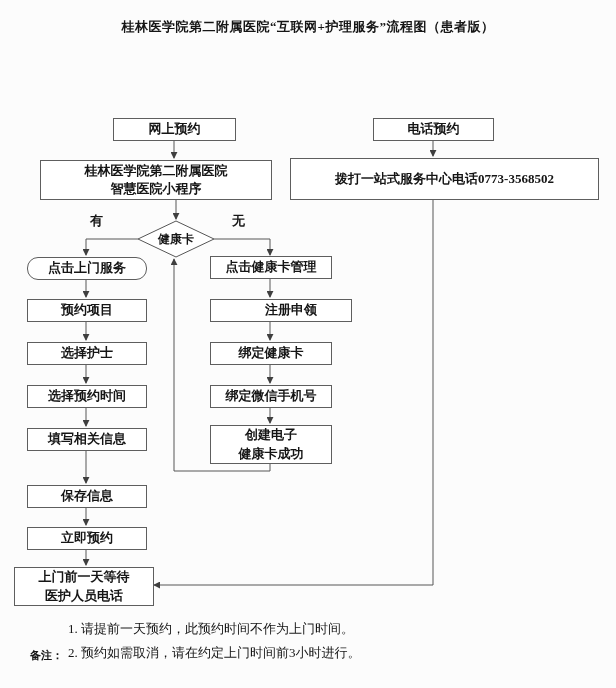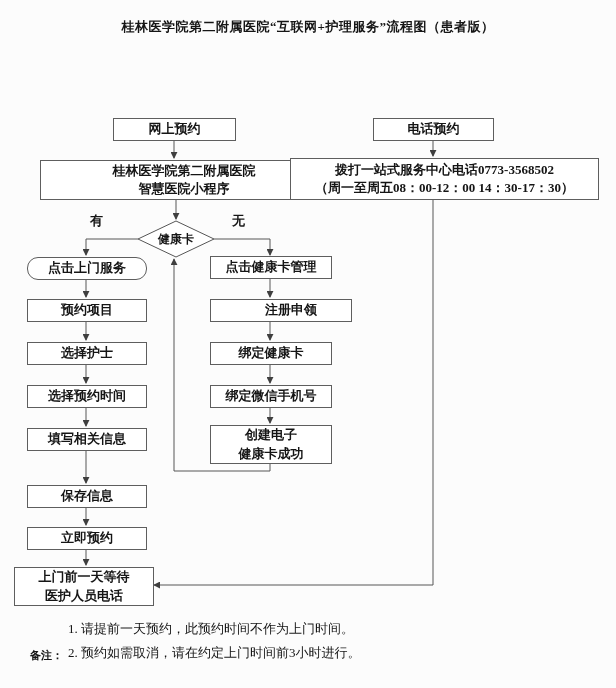--- a/index.html
+++ b/index.html
@@ -114,28 +114,27 @@
   </svg>
 
   <div class="node" style="left:113px; top:118px; width:121px; height:21px;">
     <span>网上预约</span>
   </div>
 
   <div class="node" style="left:373px; top:118px; width:119px; height:21px;">
     <span>电话预约</span>
   </div>
 
-  <div class="node" style="left:40px; top:160px; width:230px; height:38px;padding-left:28px;">
+  <div class="node" style="left:40px; top:160px; width:230px; height:38px;">
     <span>桂林医学院第二附属医院</span>
     <span>智慧医院小程序</span>
   </div>
 
   <div class="node" style="left:290px; top:158px; width:307px; height:40px;">
     <span>拨打一站式服务中心电话0773-3568502</span>
-    <span>（周一至周五08：00-12：00 14：30-17：30）</span>
   </div>
 
   <div class="decision-text">健康卡</div>
   <div class="branch-label branch-yes">有</div>
   <div class="branch-label branch-no">无</div>
 
   <div class="node" style="left:27px; top:257px; width:118px; height:21px;border-radius:11px;">
     <span>点击上门服务</span>
   </div>
   <div class="node" style="left:27px; top:299px; width:118px; height:21px;">

